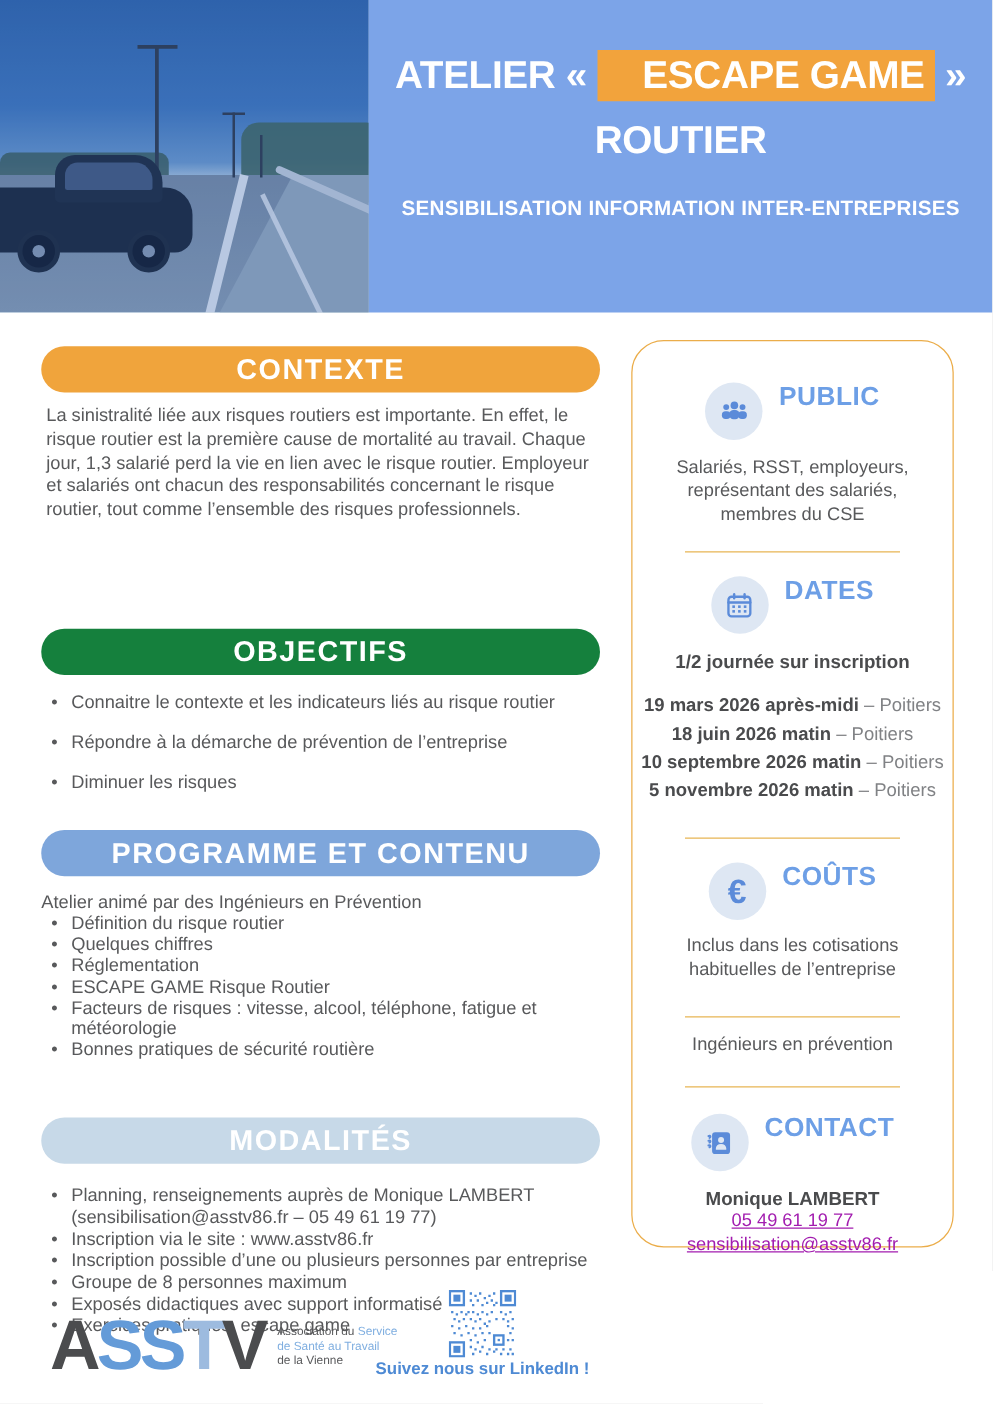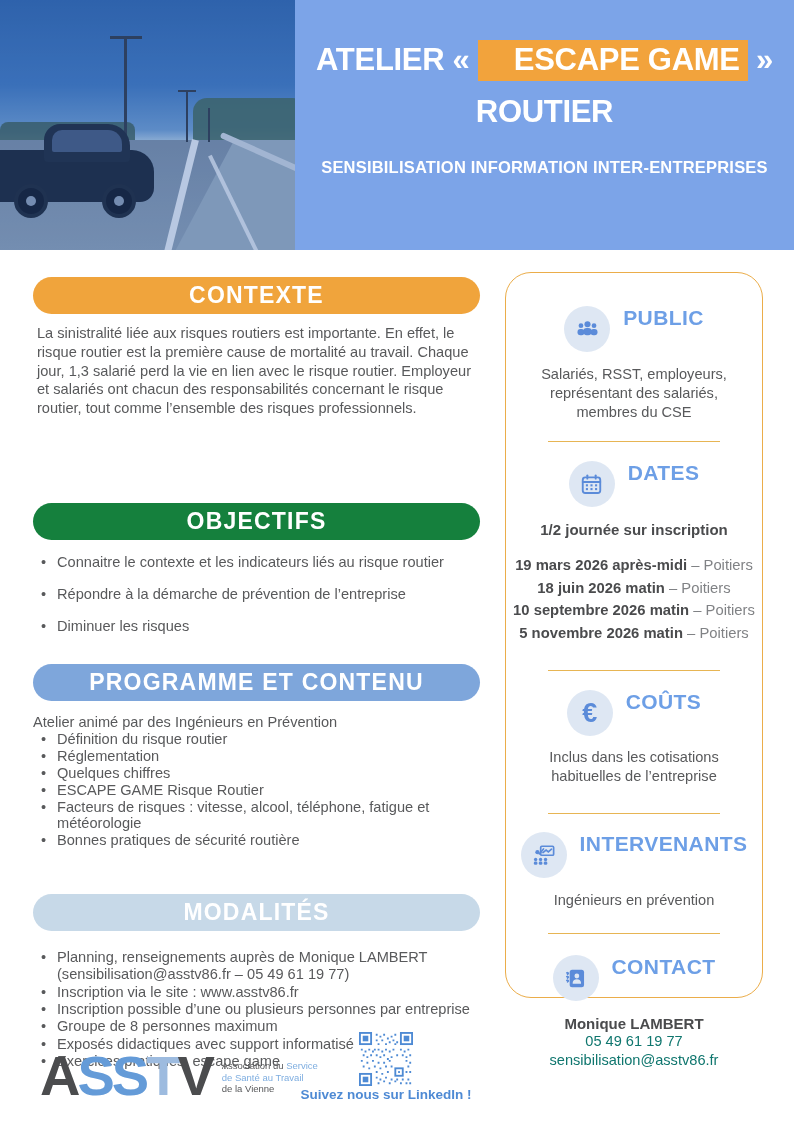--- a/index.html
+++ b/index.html
@@ -84,21 +84,21 @@
     display:flex; align-items:center; justify-content:center; flex:0 0 auto; }
   .card-title { color:#6D9FE6; font-weight:bold; font-size:21px; letter-spacing:0.4px; }
   .card-text { font-size:14.6px; line-height:19px; color:#58595B; padding:0 12px; }
   .divider { width:172px; border:none; border-top:1.2px solid #E7B554; margin:0 auto; }
   .euro-glyph { font-size:27px; font-weight:bold; color:#5B8BD9; line-height:1; }
   .dates-note { font-weight:bold; font-size:15px; color:#4a4b4d; }
   .date-line { font-size:14.8px; line-height:22.5px; }
   .date-bold { font-weight:bold; color:#4a4b4d; }
   .date-rest { color:#808285; }
   .contact-name { font-weight:bold; font-size:15px; color:#4a4b4d; }
-  .contact-line { font-size:14.6px; line-height:19px; color:#0f766e; }
+  .contact-line { font-size:14.6px; line-height:19px; color:#a21caf;text-decoration:underline; }
 
   .m-public { margin-top:33px; }
   .t-public { margin-top:13px; }
   .d1 { margin-top:19px; }
   .m-dates { margin-top:19px; }
   .t-note { margin-top:14px; }
   .t-entries { margin-top:16px; }
   .d2 { margin-top:26px; }
   .m-couts { margin-top:19px; }
   .t-couts { margin-top:12px; }
@@ -169,22 +169,22 @@
     <ul class="obj-list">
       <li>Connaitre le contexte et les indicateurs liés au risque routier</li>
       <li>Répondre à la démarche de prévention de l’entreprise</li>
       <li>Diminuer les risques</li>
     </ul>
 
     <div class="pill pill-programme" style="background: rgb(126, 166, 219);">PROGRAMME ET CONTENU</div>
     <p class="prog-intro">Atelier animé par des Ingénieurs en Prévention</p>
     <ul class="prog-list">
       <li>Définition du risque routier</li>
+      <li>Quelques chiffres</li>
       <li>Réglementation</li>
-      <li>Quelques chiffres</li>
       <li>ESCAPE GAME Risque Routier</li>
       <li>Facteurs de risques : vitesse, alcool, téléphone, fatigue et météorologie</li>
       <li>Bonnes pratiques de sécurité routière</li>
     </ul>
 
     <div class="pill pill-modalites" style="background: rgb(199, 217, 232);">MODALITÉS</div>
     <ul class="mod-list">
       <li>
         <span>Planning, renseignements auprès de Monique LAMBERT</span>
         <div class="mod-sub" style="padding-left:0;">(sensibilisation@asstv86.fr – 05 49 61 19 77)</div>
@@ -252,41 +252,20 @@
     <div class="icon-row m-couts">
       <span class="icon-circle">
         <span class="euro-glyph">€</span>
       </span>
       <span class="card-title">COÛTS</span>
     </div>
     <p class="card-text t-couts">Inclus dans les cotisations habituelles de l’entreprise</p>
 
     <hr class="divider d3">
 
-    <div class="icon-row m-interv">
-      <span class="icon-circle">
-        <svg viewBox="0 0 24 24" width="27" height="27">
-          <g fill="none" stroke="#5B8BD9" stroke-width="1.5" stroke-linecap="round">
-            <rect x="9.5" y="3.8" width="11.5" height="8" rx="1"></rect>
-            <path d="M11.5 9.4l2.8-2.2 2 1.6 2.8-2.4"></path>
-            <path d="M8.3 10.6L12 6.2"></path>
-          </g>
-          <g fill="#5B8BD9">
-            <circle cx="6.6" cy="9" r="1.9"></circle>
-            <circle cx="5" cy="15.6" r="1.5"></circle>
-              <circle cx="9.4" cy="15.6" r="1.5"></circle>
-              <circle cx="13.8" cy="15.6" r="1.5"></circle>
-            <rect x="3.4" y="17.4" width="3.2" height="2.8" rx="1.2"></rect>
-            <rect x="7.8" y="17.4" width="3.2" height="2.8" rx="1.2"></rect>
-            <rect x="12.2" y="17.4" width="3.2" height="2.8" rx="1.2"></rect>
-          </g>
-        </svg>
-      </span>
-      <span class="card-title">INTERVENANTS</span>
-    </div>
     <p class="card-text t-interv">Ingénieurs en prévention</p>
 
     <hr class="divider d4">
 
     <div class="icon-row m-contact">
       <span class="icon-circle">
         <svg viewBox="0 0 24 24" width="25" height="25">
           <rect x="6.4" y="3.6" width="13.8" height="16.8" rx="2.4" fill="#5B8BD9"></rect>
           <g stroke="#5B8BD9" stroke-width="1.5" fill="none" stroke-linecap="round">
             <path d="M3.6 6.6c1.4-.8 2.2.8.8 1.4"></path>

